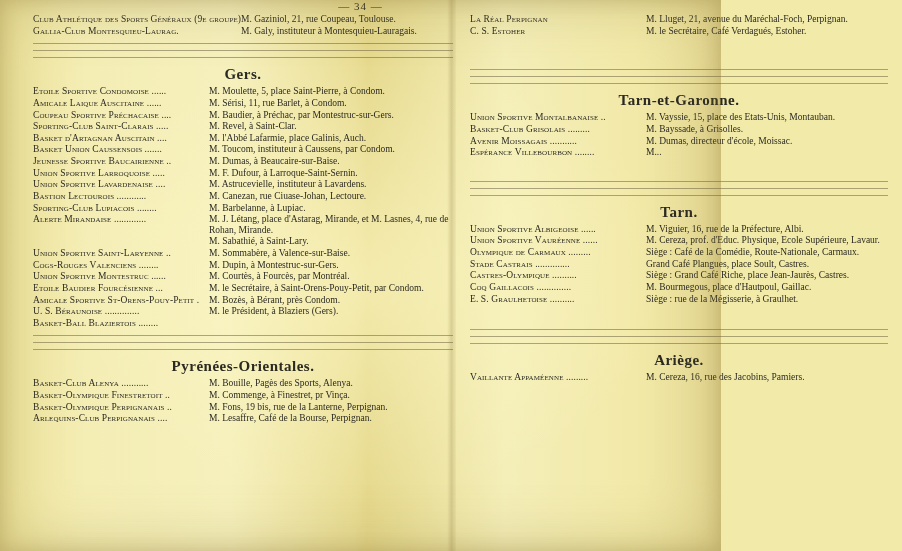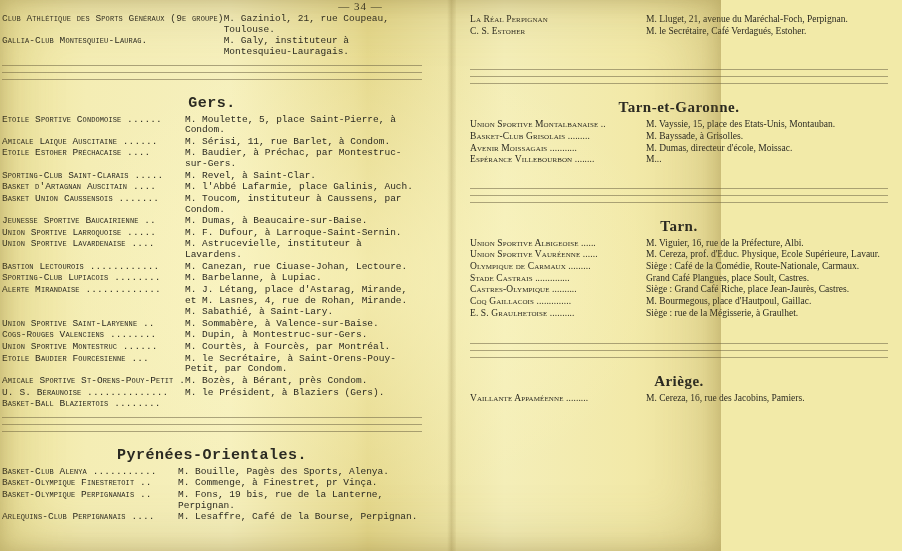--- a/index.html
+++ b/index.html
@@ -18,30 +18,30 @@
   .page:before{
     content:"";position:absolute;left:447px;top:0;width:9px;height:551px;
     background:linear-gradient(90deg,rgba(120,100,40,0.00),rgba(120,100,40,0.22),rgba(120,100,40,0.05));
     pointer-events:none;
   }
   .vignette{
     position:absolute;inset:0;pointer-events:none;
     box-shadow:inset 0 0 60px rgba(140,120,50,0.35), inset 0 0 18px rgba(120,100,40,0.25);
   }
   .col{position:absolute;top:0;width:420px;}
-  .col-left{left:2px;font-family:Liberation Mono, monospace;}
+  .col-left{left:33px;}
   .col-right{left:470px;width:418px;}
 
   .pagenum{
     position:absolute;left:0;right:0;top:0;text-align:center;
     font-size:11px;letter-spacing:1px;
   }
   .section-title{
     text-align:center;font-weight:bold;font-size:15px;
-    letter-spacing:.5px;margin:15px 0 3px 0;
+    letter-spacing:.5px;margin:8px 0 3px 0;
   }
   .rules{margin:4px 0 6px 0;}
   .rule{height:1px;background:#6d6445;opacity:.55;margin:6px 0;}
 
   table.entries{border-collapse:collapse;width:100%;}
   table.entries td{
     vertical-align:top;
     font-size:9.5px;
     line-height:1.12;
     padding:0 0 1px 0;
@@ -90,21 +90,21 @@
       <tbody id="gers-body">
           <tr>
             <td class="name">Etoile Sportive Condomoise ......</td>
             <td class="addr">M. Moulette, 5, place Saint-Pierre, à Condom.</td>
           </tr>
           <tr>
             <td class="name">Amicale Laique Auscitaine ......</td>
             <td class="addr">M. Sérisi, 11, rue Barlet, à Condom.</td>
           </tr>
           <tr>
-            <td class="name">Etoile Estoher Préchacaise ....</td>
+            <td class="name">Coupeau Sportive Préchacaise ....</td>
             <td class="addr">M. Baudier, à Préchac, par Montestruc-sur-Gers.</td>
           </tr>
           <tr>
             <td class="name">Sporting-Club Saint-Clarais .....</td>
             <td class="addr">M. Revel, à Saint-Clar.</td>
           </tr>
           <tr>
             <td class="name">Basket d'Artagnan Auscitain ....</td>
             <td class="addr">M. l'Abbé Lafarmie, place Galinis, Auch.</td>
           </tr>

